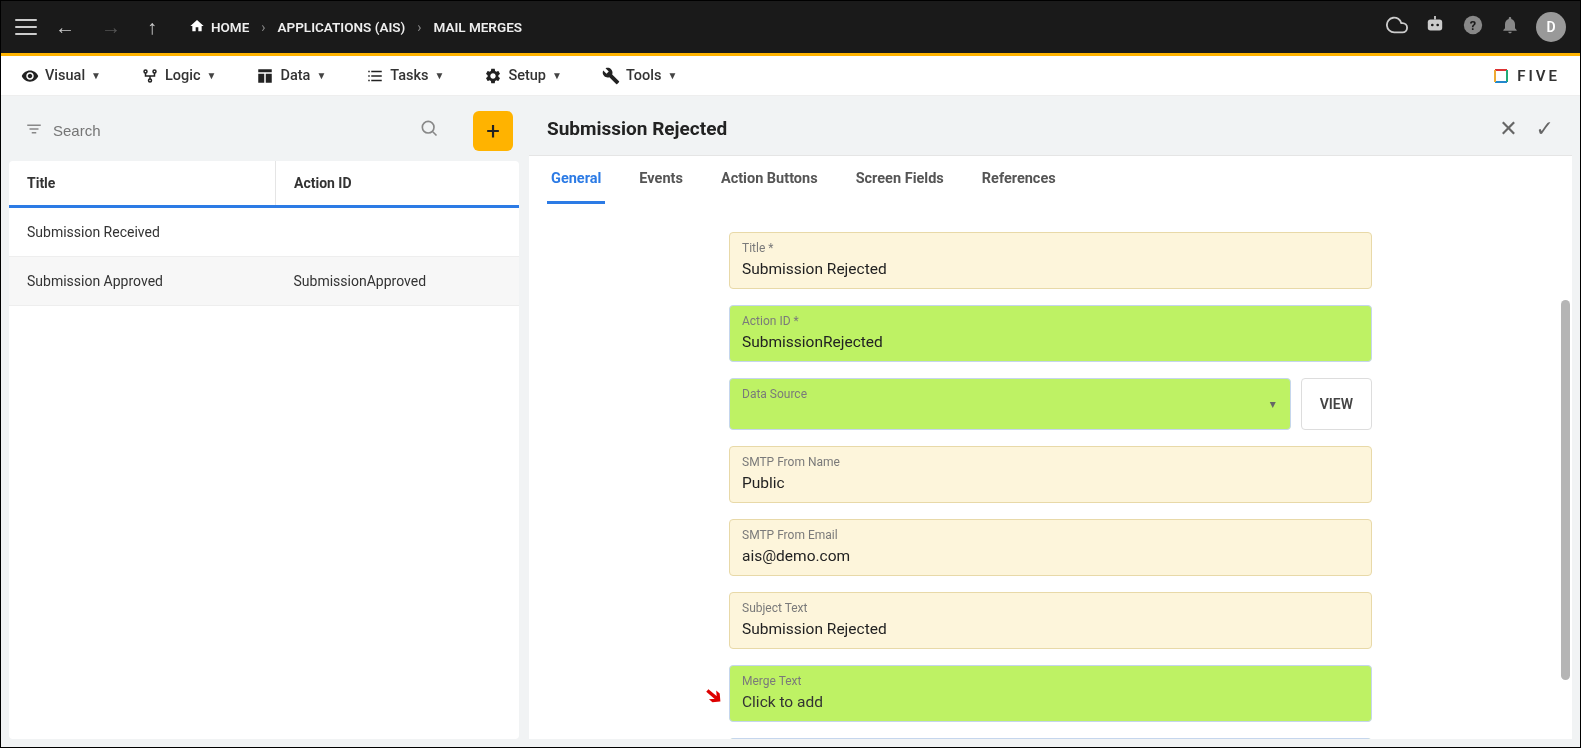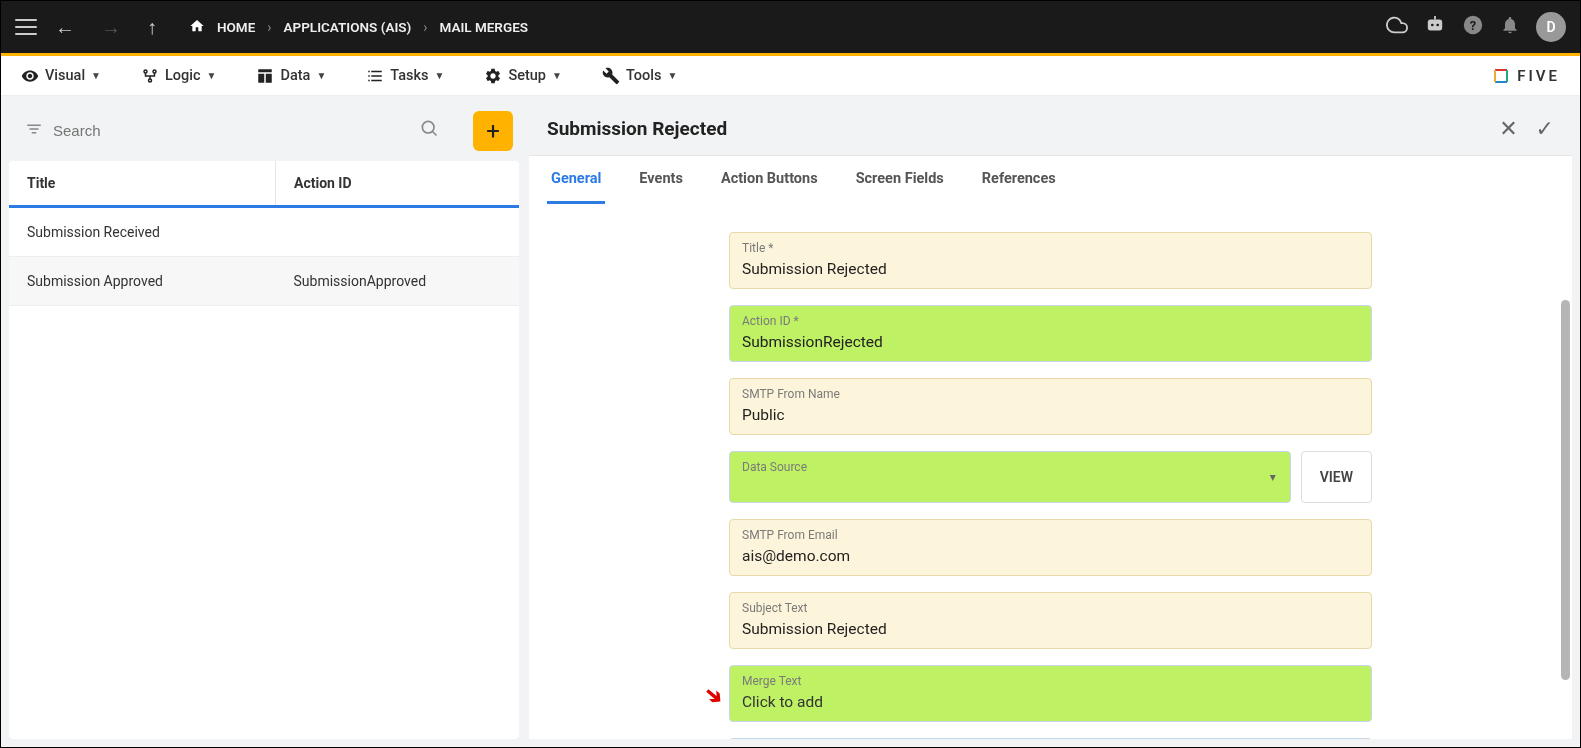--- a/index.html
+++ b/index.html
@@ -22,21 +22,21 @@
       padding: 0 14px;
       color: #fff;
     }
     .top-bar-left { display: flex; align-items: center; gap: 10px; }
     .top-bar-right { margin-left: auto; display: flex; align-items: center; gap: 16px; }
     .hamburger-icon { width: 22px; height: 16px; display: flex; flex-direction: column; justify-content: space-between; cursor: pointer; }
     .hamburger-icon div { height: 2px; background: #ccc; border-radius: 1px; }
     .nav-arrow { font-size: 20px; cursor: pointer; color: #ccc; padding: 4px 8px; }
     .nav-arrow.disabled { color: #555; }
     .breadcrumb { display: flex; align-items: center; gap: 12px; margin-left: 14px; }
-    .breadcrumb-item { color: #eee; font-size: 13.5px; font-weight: 600; cursor: pointer; display: flex; align-items: center; gap: 12px; }
+    .breadcrumb-item { color: #eee; font-size: 13.5px; font-weight: 600; cursor: pointer; display: flex; align-items: center; gap: 6px; }
     .breadcrumb-sep { color: #888; font-size: 14px; }
     .icon-circle { width: 30px; height: 30px; border-radius: 50%; background: #777; display: flex; align-items: center; justify-content: center; cursor: pointer; }
     .icon-circle.avatar { background: #999; font-size: 14px; font-weight: 600; }
     .top-icon { font-size: 20px; color: #ccc; cursor: pointer; }
 
     
     .orange-line { height: 3px; background: #ffb300; width: 100%; }
 
     
     .menu-bar {
@@ -431,33 +431,33 @@
       </div>
 
       <div class="form-row">
         <div class="form-field blue">
           <span class="field-label">Action ID *</span>
           <span class="field-value">SubmissionRejected</span>
         </div>
       </div>
 
       <div class="form-row">
-        <div class="form-field">
-          <span class="field-label">SMTP From Name</span>
-          <span class="field-value">Public</span>
-        </div>
-      </div>
-
-      <div class="form-row">
         <div class="form-field blue" style="padding-bottom:24px;">
           <span class="field-label">Data Source</span>
           <span class="field-value"></span>
           <span class="dropdown-caret">▾</span>
         </div>
         <div class="view-button">VIEW</div>
+      </div>
+
+      <div class="form-row">
+        <div class="form-field">
+          <span class="field-label">SMTP From Name</span>
+          <span class="field-value">Public</span>
+        </div>
       </div>
 
       <div class="form-row">
         <div class="form-field">
           <span class="field-label">SMTP From Email</span>
           <span class="field-value">ais@demo.com</span>
         </div>
       </div>
 
       <div class="form-row">

